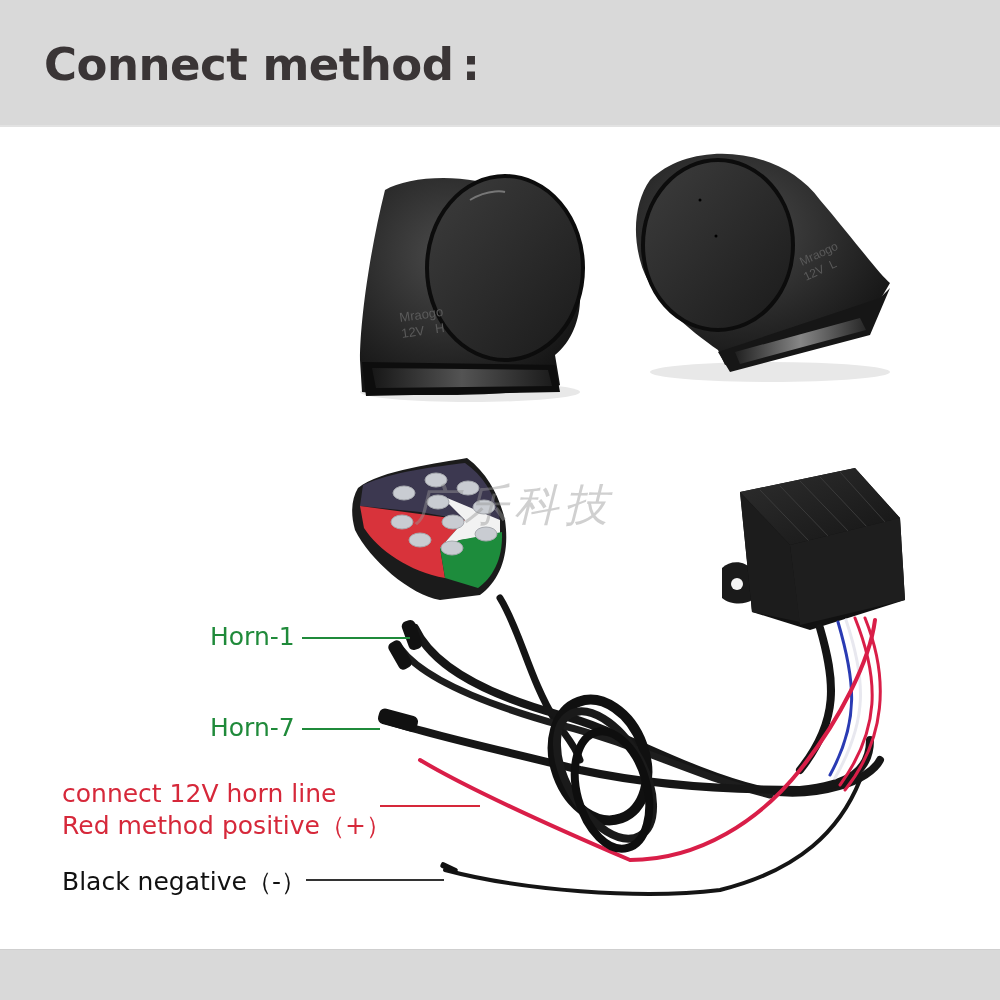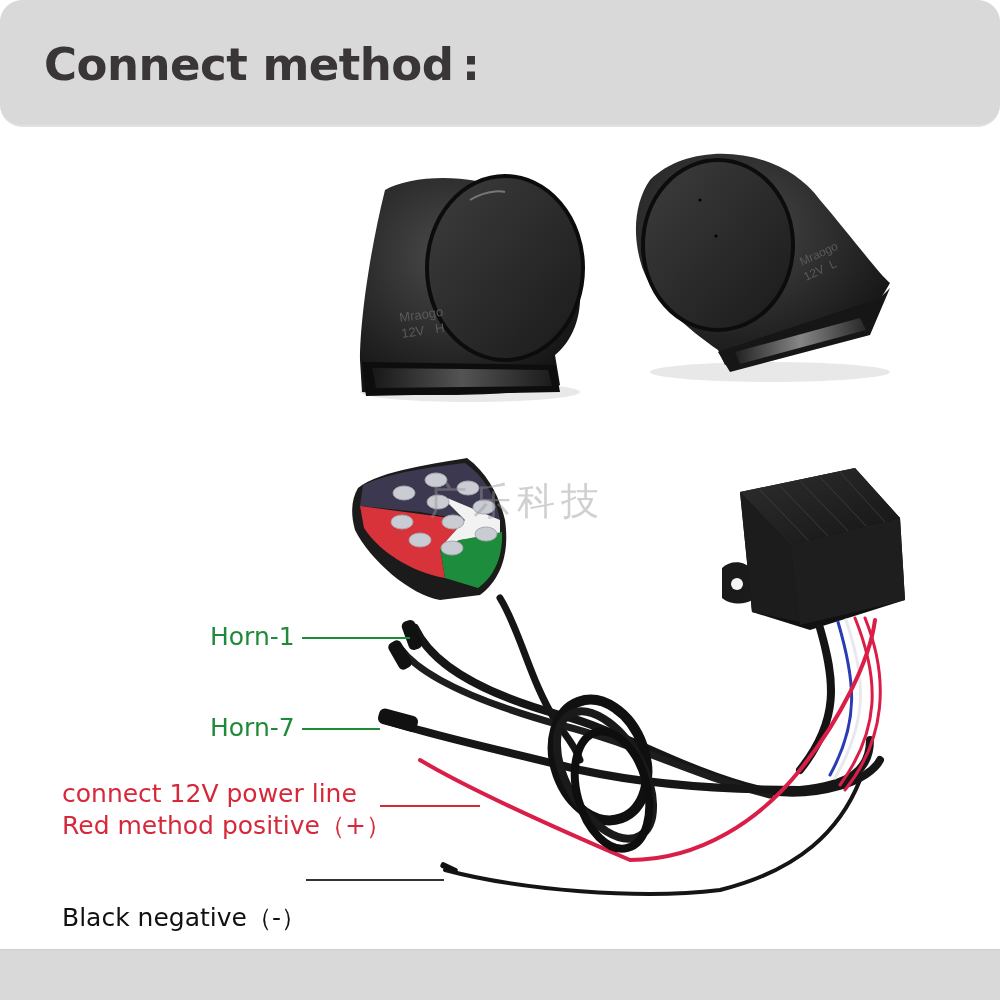--- a/index.html
+++ b/index.html
@@ -1,33 +1,33 @@
 <!DOCTYPE html>
 <html><head>
 <meta charset="utf-8">
 <style>
   html, body { margin:0; padding:0; }
   body { width:1000px; height:1000px; position:relative; background:#ffffff; overflow:hidden;
          font-family:"DejaVu Sans", sans-serif; }
   .header-band { position:absolute; left:0; top:0; width:1000px; height:127px; background:#d9d9d9;
-                 border-bottom:2px solid #e2e2e2; box-sizing:border-box;border-radius:22px; }
+                 border-bottom:2px solid #e2e2e2; box-sizing:border-box; }
   .title { position:absolute; left:44px; top:38px; font-size:45px; font-weight:bold; color:#3a3536;
            letter-spacing:-0.5px; font-family:"DejaVu Sans", sans-serif; }
   .subtitle { position:absolute; left:496px; top:42px; font-size:27px; font-weight:bold; color:#3a3536;
               font-family:"Liberation Sans", sans-serif; }
   .footer-band { position:absolute; left:0; top:949px; width:1000px; height:51px; background:#d9d9d9;
                  border-top:1px solid #cfcfcf; }
   .photo { position:absolute; left:0; top:127px; width:1000px; height:822px; }
   .label { position:absolute; font-size:25px; font-family:"DejaVu Sans", sans-serif; white-space:nowrap;text-align:right; }
   .label.green { color:#1f8a3a; }
   .label.red { color:#d6283a; }
   .label.black { color:#111111; }
   .leader { position:absolute; height:2px; }
-  .watermark { position:absolute; left:429px; top:476px; font-size:38px; color:rgba(150,150,150,0.45);
-               font-family:"DejaVu Serif", serif; letter-spacing:6px; }
+  .watermark { position:absolute; left:414px; top:476px; font-size:44px; color:rgba(150,150,150,0.45);
+               font-family:"DejaVu Serif", serif; font-style:italic; letter-spacing:6px; }
 </style>
 </head>
 <body>
 
 <div class="header-band">
   <div class="title">Connect method :</div>
 </div>
 
 <svg class="photo" viewBox="0 127 1000 822" width="1000" height="822">
   <defs>
@@ -142,20 +142,20 @@
 </svg>
 
 <div class="watermark">广乐科技</div>
 
 <div class="label green" style="left:210px; top:622px;">Horn-1</div>
 <div class="leader" style="left:302px; top:637px; width:108px; background:#1f8a3a;"></div>
 
 <div class="label green" style="left:210px; top:713px;">Horn-7</div>
 <div class="leader" style="left:302px; top:728px; width:78px; background:#1f8a3a;"></div>
 
-<div class="label red" style="left:62px; top:779px;">connect 12V power line</div>
+<div class="label red" style="left:62px; top:779px;">connect 12V horn line</div>
 <div class="label red" style="left:62px; top:809px;">Red method positive（+）</div>
 <div class="leader" style="left:380px; top:805px; width:100px; background:#d6283a;"></div>
 
-<div class="label black" style="left:62px; top:865px;margin-top:36px;">Black negative（-）</div>
+<div class="label black" style="left:62px; top:865px;">Black negative（-）</div>
 <div class="leader" style="left:306px; top:879px; width:138px; background:#333;"></div>
 
 <div class="footer-band"></div>
 
 </body></html>

